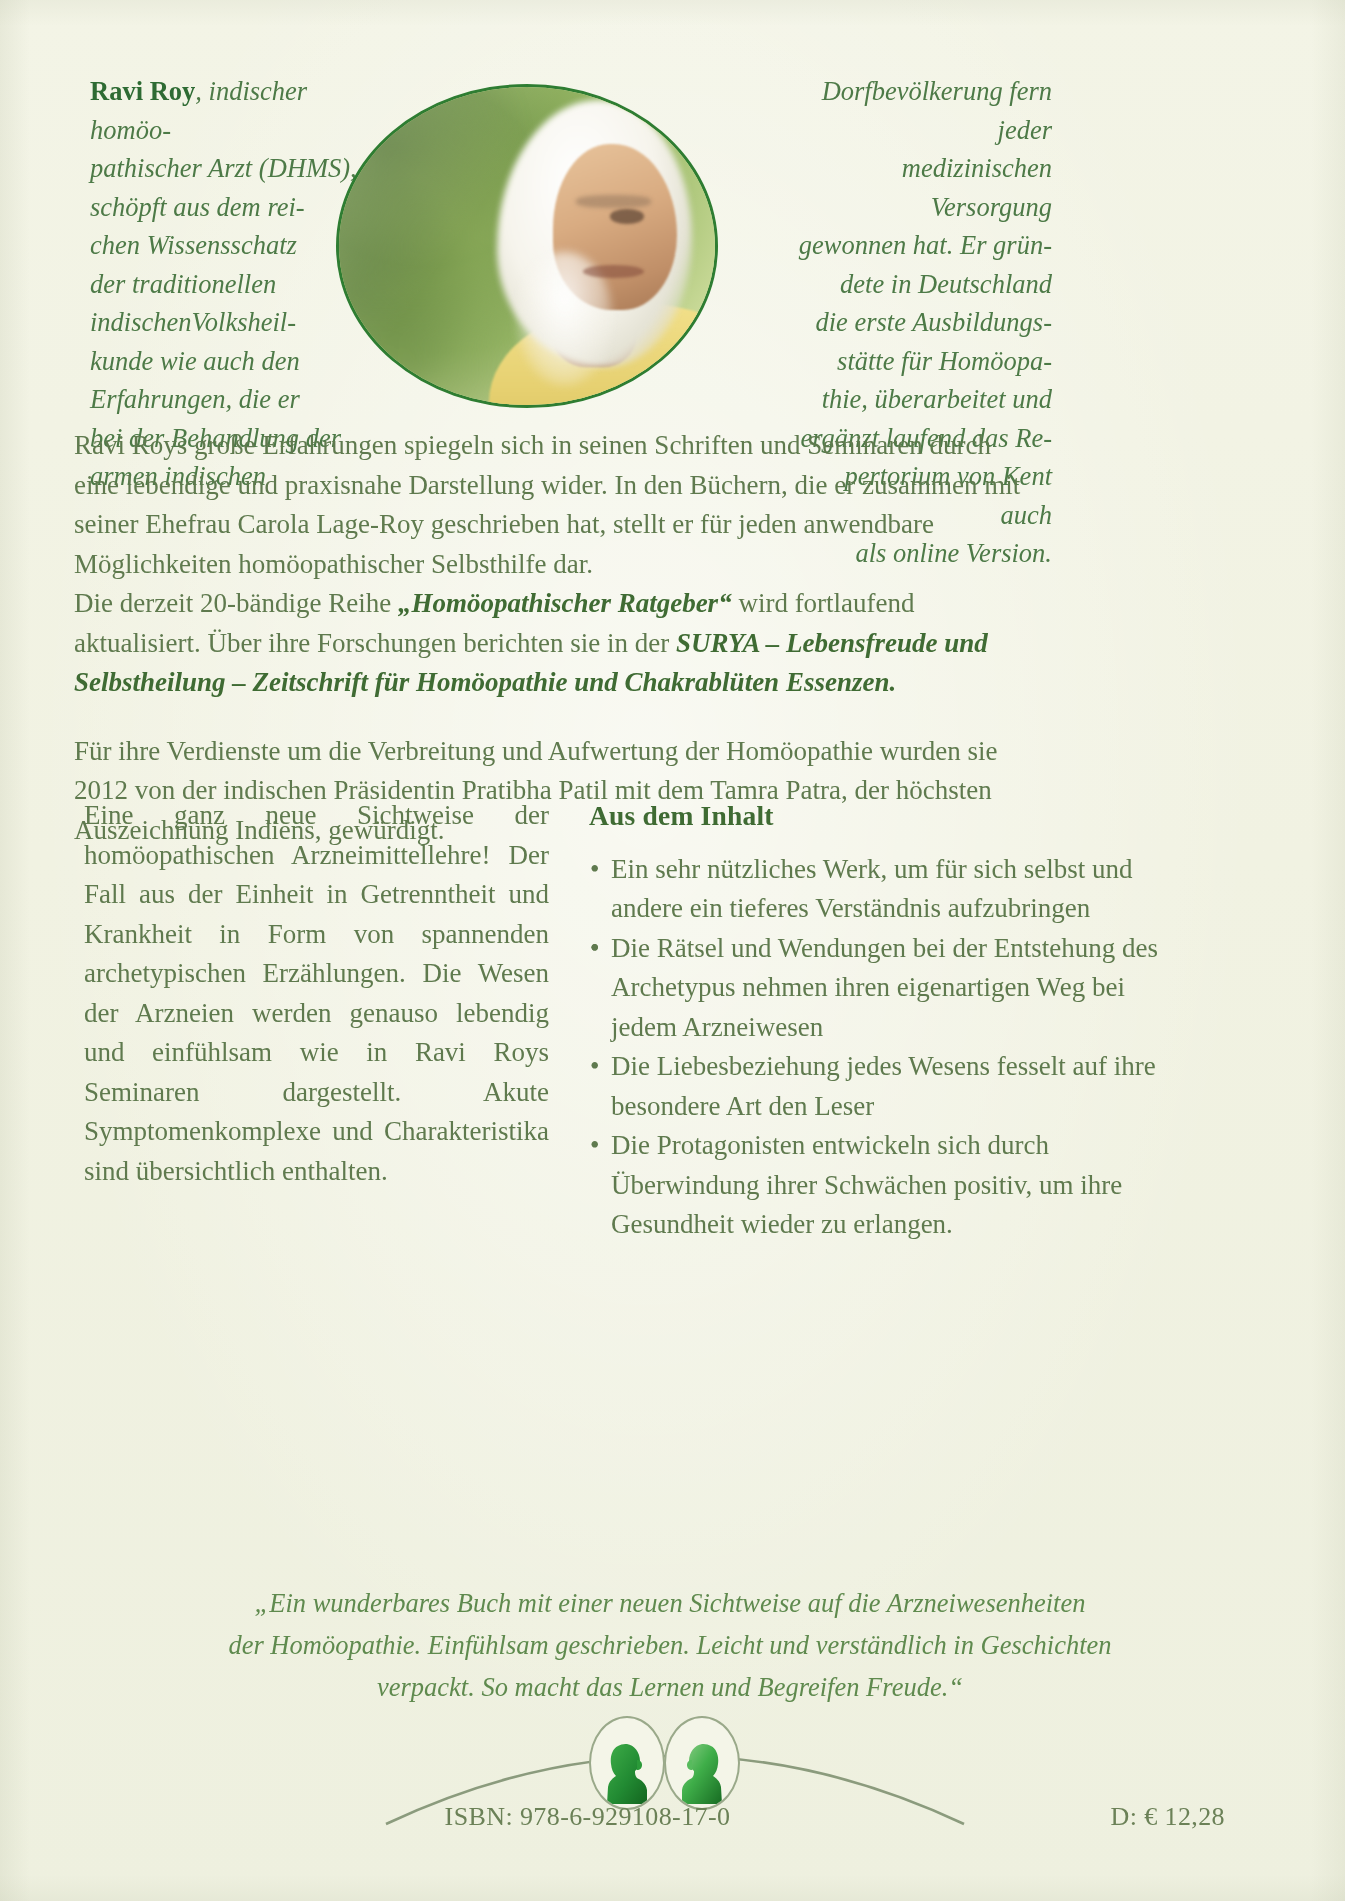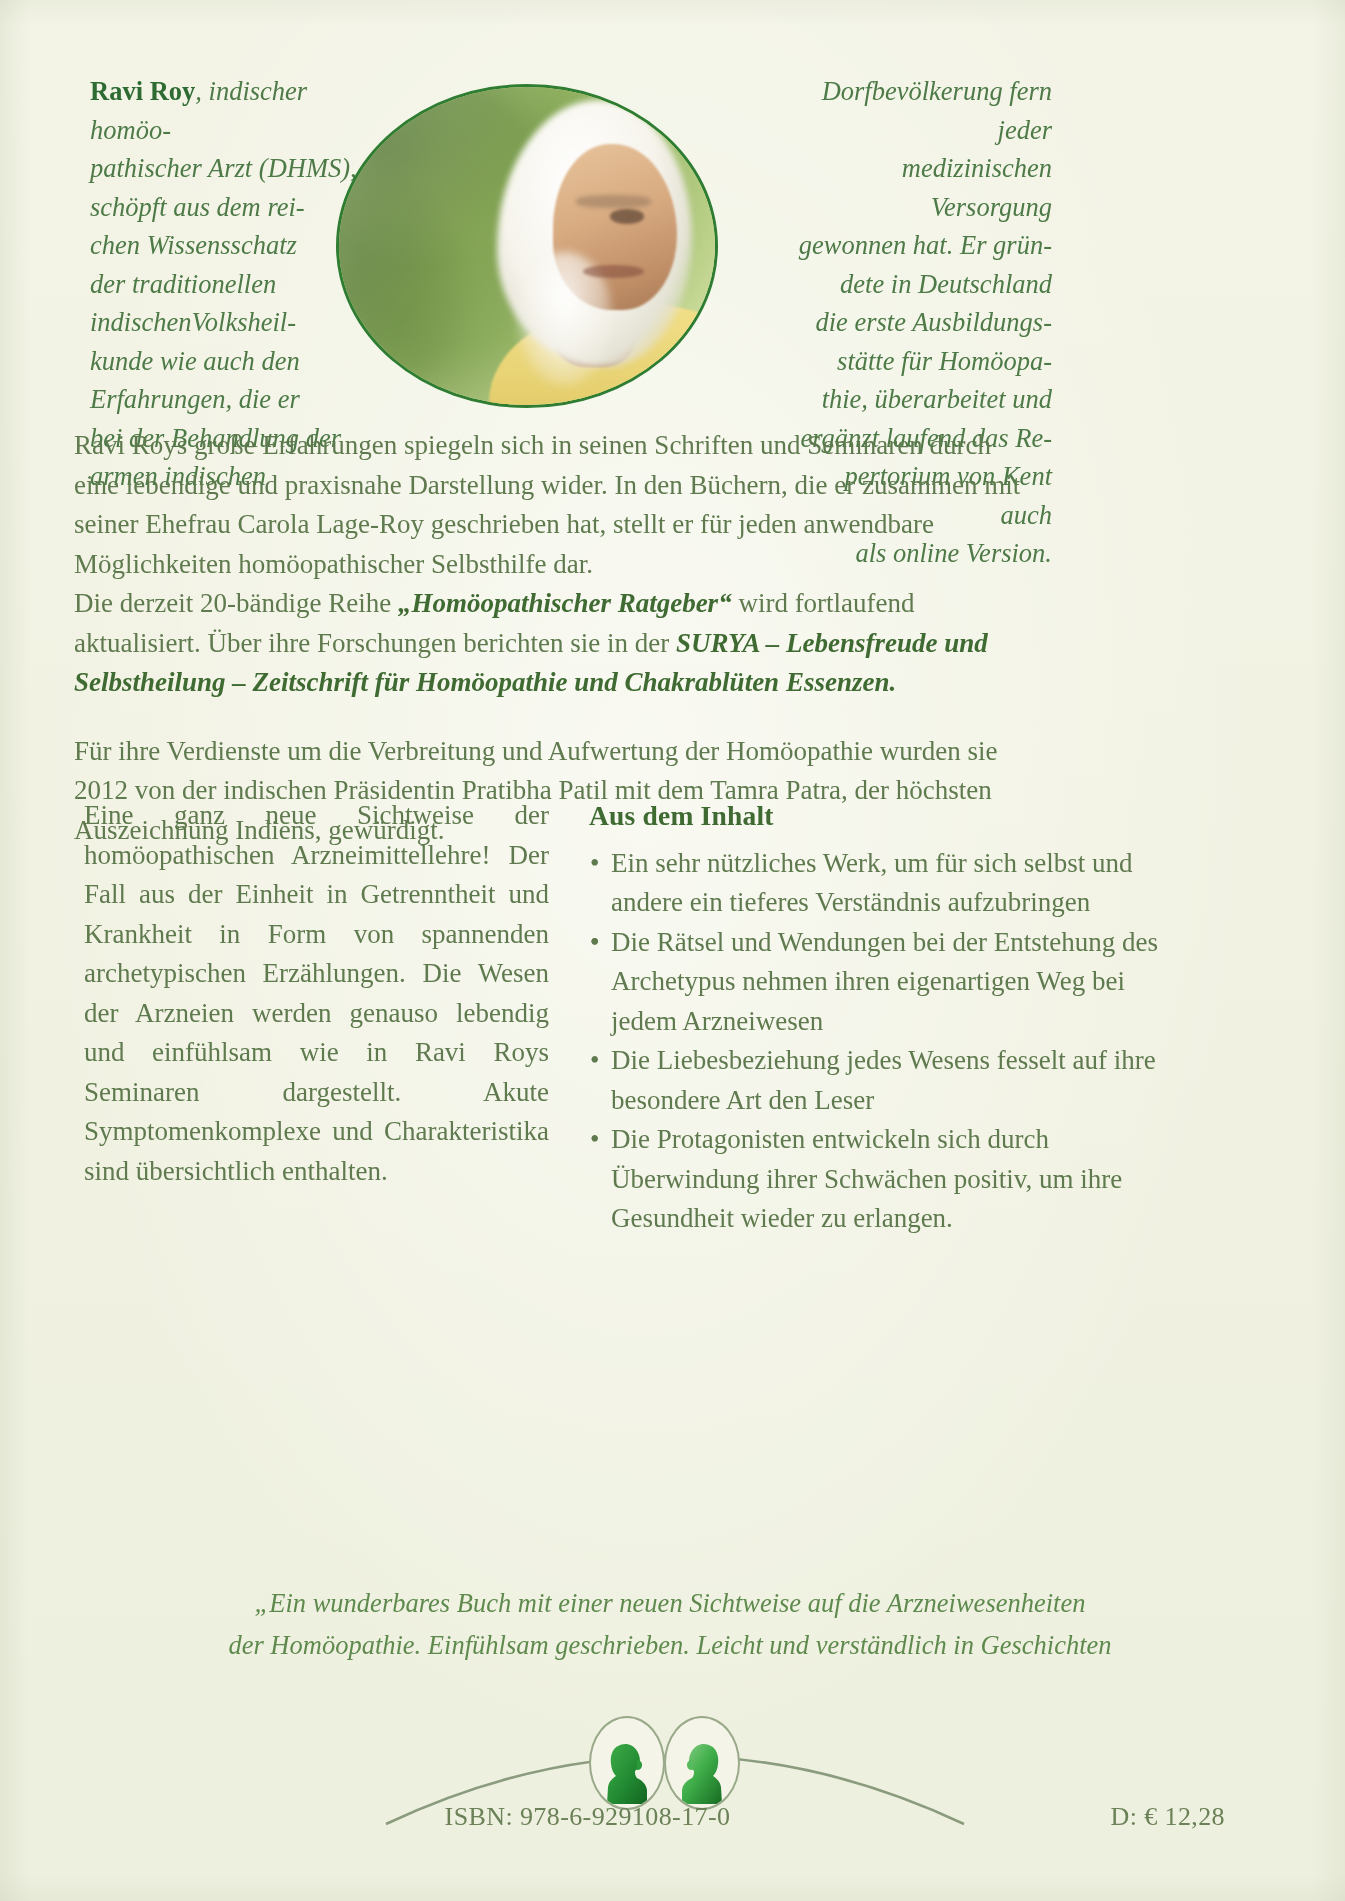--- a/index.html
+++ b/index.html
@@ -228,21 +228,21 @@
     width: 570px;
     color: #5f7a4e;
     font-size: 27px;
     line-height: 39.5px;
     font-family: "Liberation Serif", "DejaVu Serif", serif;
   }
   #inhalt-heading {
     font-weight: bold;
     color: #3f6b33;
     font-size: 27.5px;
-    margin: 0 0 8px 0;
+    margin: 0 0 14px 0;
     letter-spacing: 0.2px;
   }
   #inhalt-list {
     list-style: none;
     margin: 0;
     padding: 0;
   }
   #inhalt-list li {
     position: relative;
     padding-left: 22px;
@@ -387,20 +387,21 @@
           <li><span class="bullet-dot">•</span><span>Die Rätsel und Wendungen bei der Entstehung des Archetypus nehmen ihren eigenartigen Weg bei jedem Arzneiwesen</span></li>
           <li><span class="bullet-dot">•</span><span>Die Liebesbeziehung jedes Wesens fesselt auf ihre besondere Art den Leser</span></li>
           <li><span class="bullet-dot">•</span><span>Die Protagonisten entwickeln sich durch Überwindung ihrer Schwächen positiv, um ihre Gesundheit wieder zu erlangen.</span></li>
         </ul>
     </div>
   </div>
 
   <div id="pull-quote" class="content">
     <div>„Ein wunderbares Buch mit einer neuen Sichtweise auf die Arzneiwesenheiten</div>
     <div>der Homöopathie. Einfühlsam geschrieben. Leicht und verständlich in Geschichten</div>
+    <div>verpackt. So macht das Lernen und Begreifen Freude.“</div>
   </div>
 
   <div id="logo-area" class="content">
     <svg id="logo-arc" viewBox="0 0 590 130">
       <path d="M 6 124 Q 295 -12 584 124" fill="none" stroke="#8b9b7d" stroke-width="2.6"></path>
     </svg>
 
     <div class="logo-circle" id="logo-circle-left">
       <svg class="logo-silhouette" viewBox="0 0 46 66">
         <defs>

